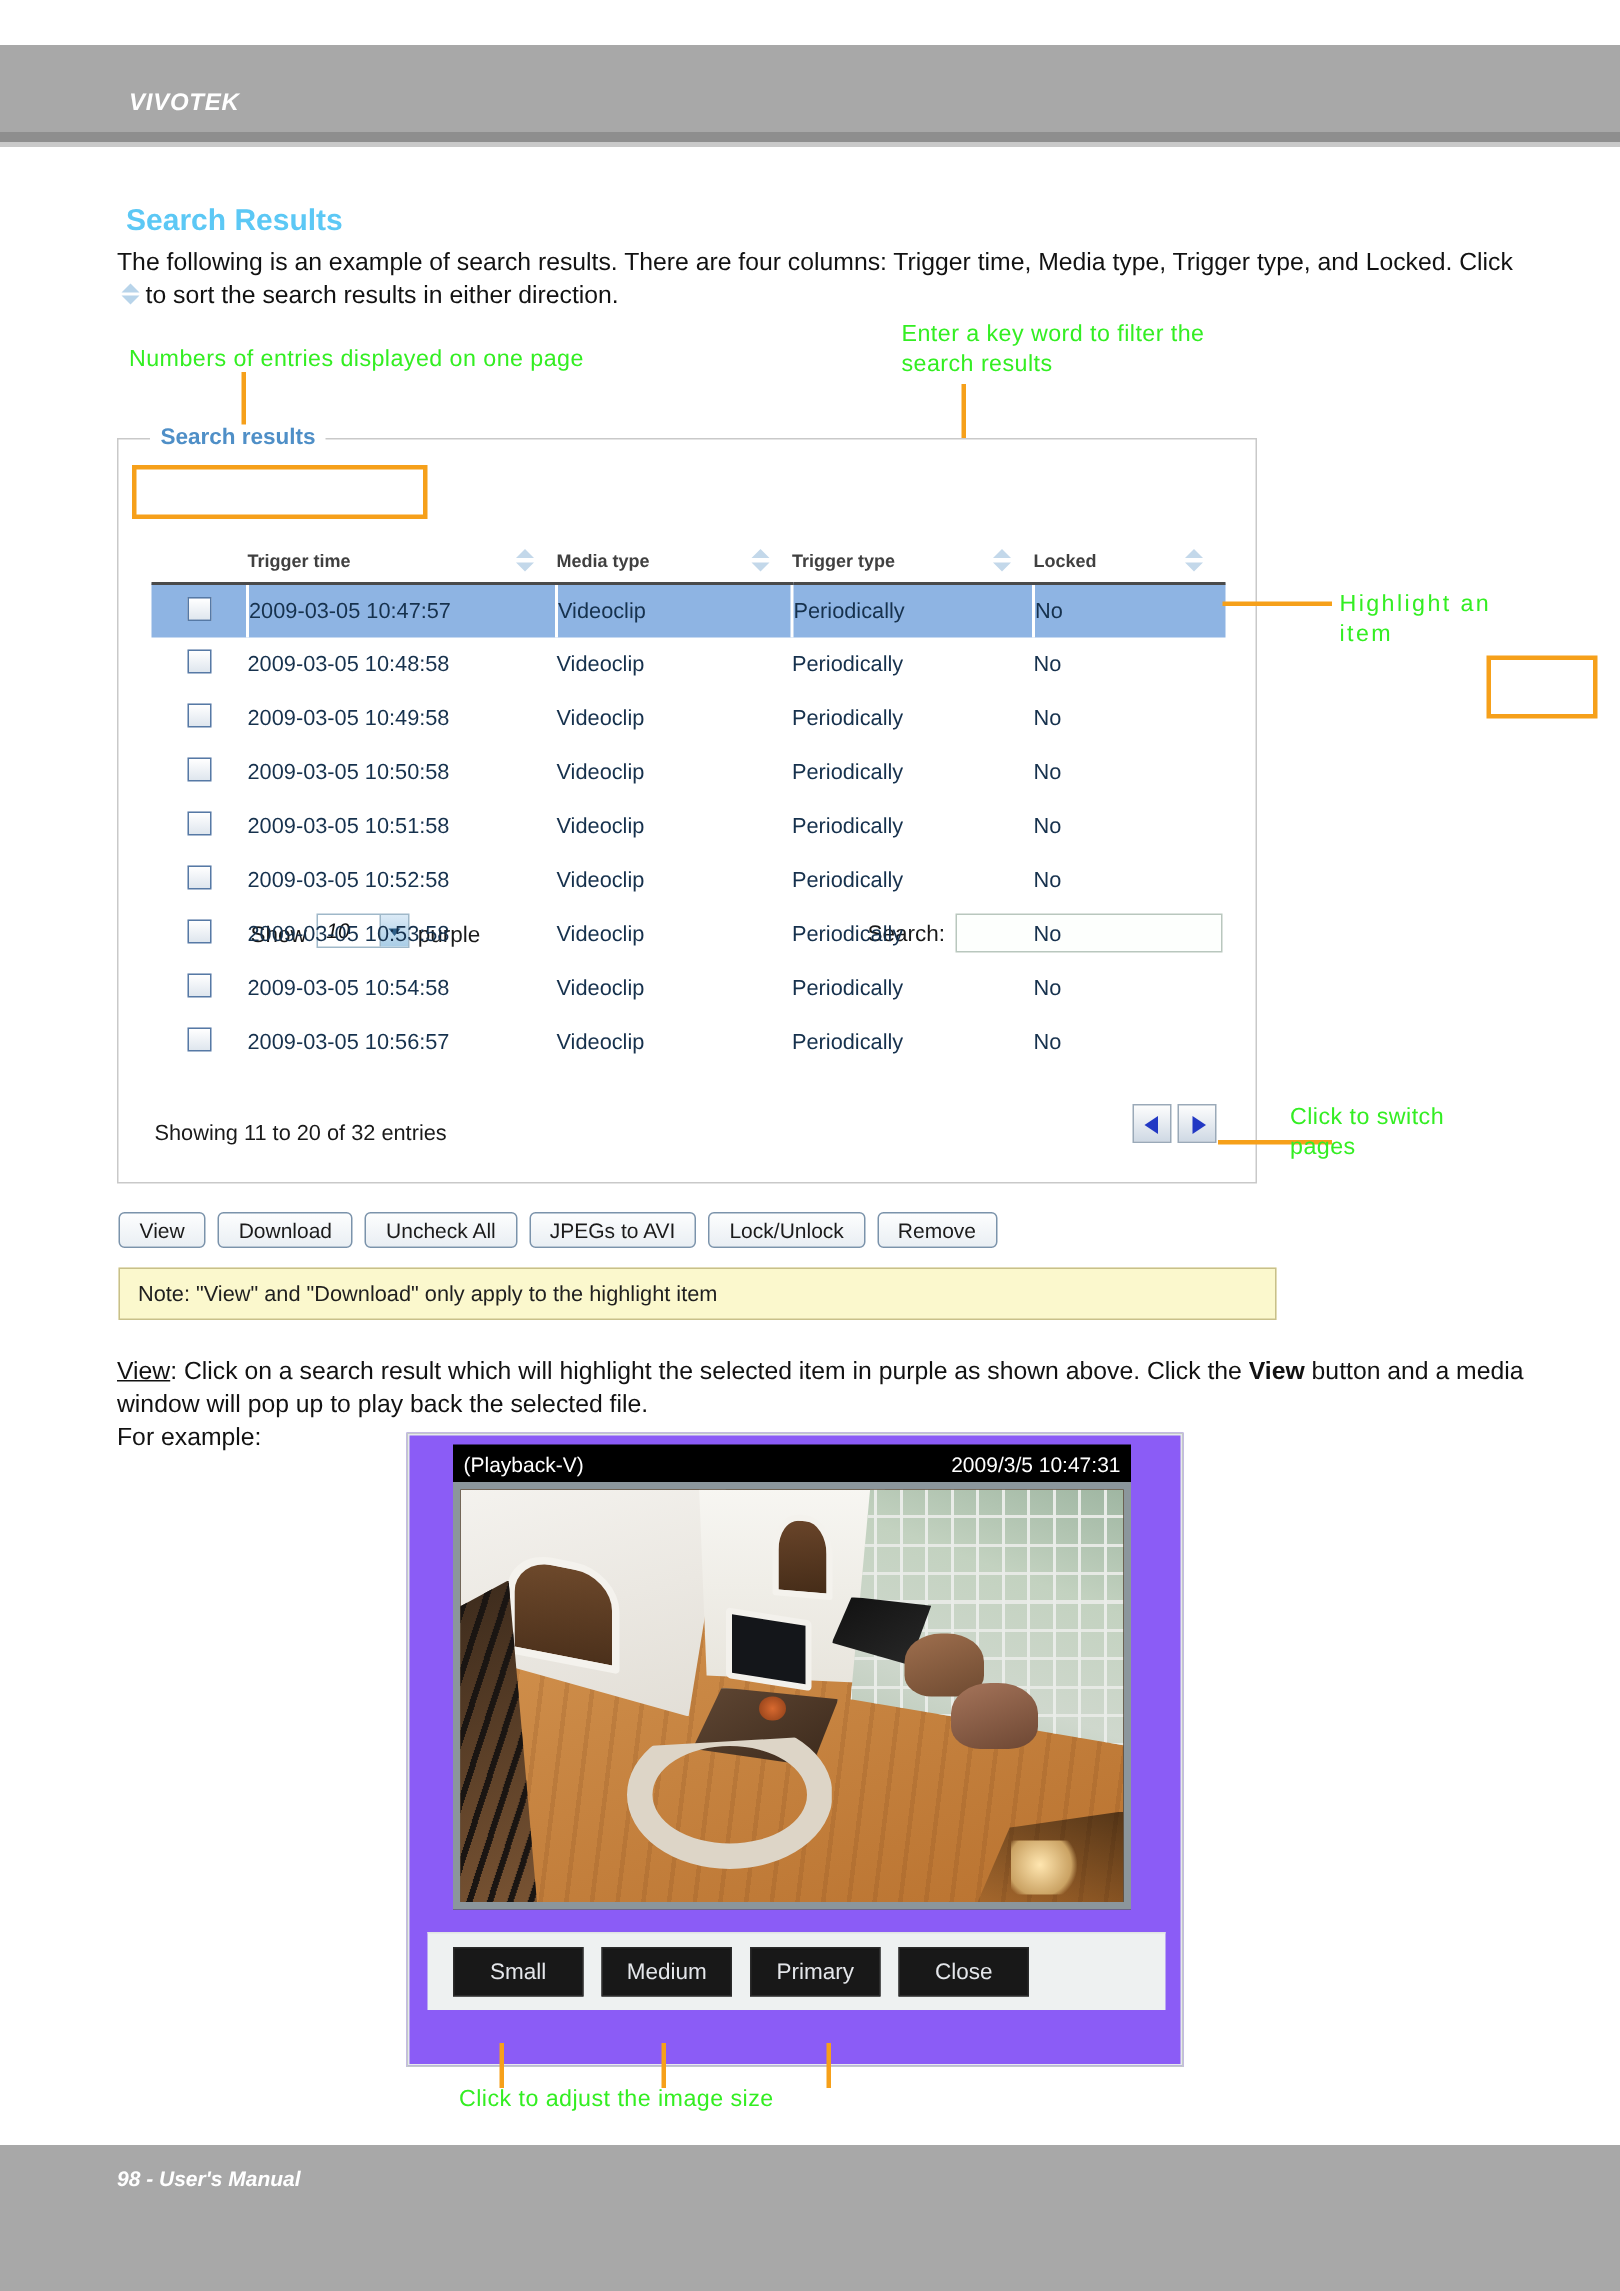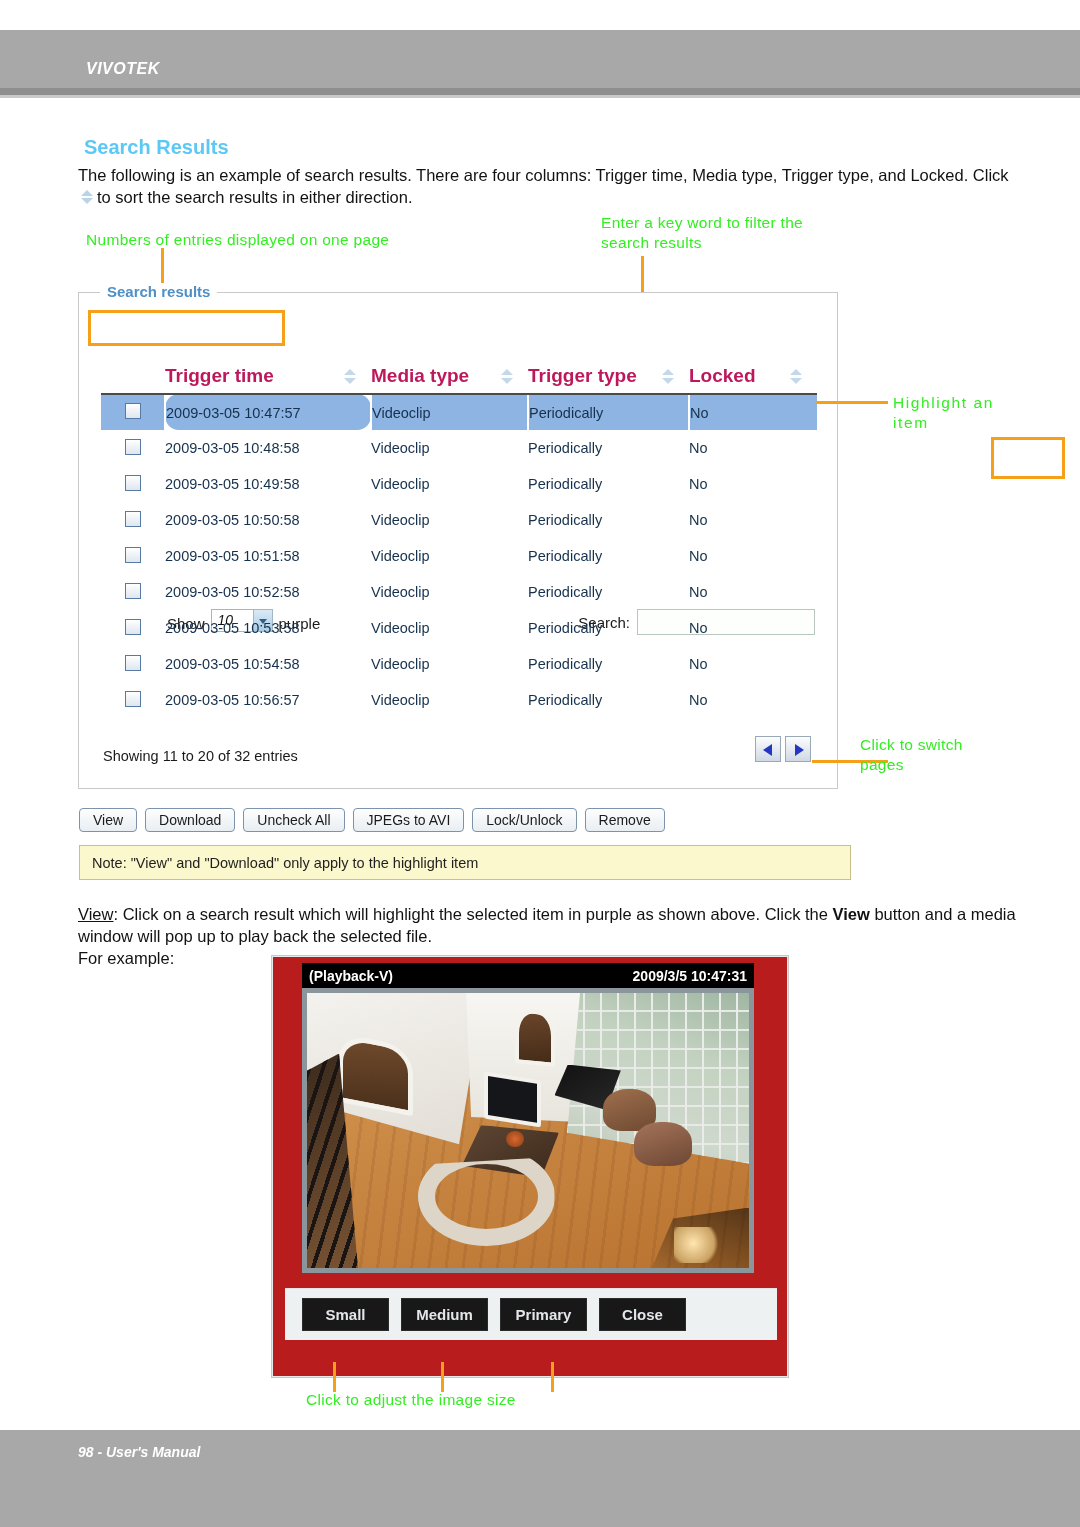--- a/index.html
+++ b/index.html
@@ -109,36 +109,36 @@
     width:178px; height:26px; border:1px solid #b9c7be;
     background:#fdfffd; font-size:14px; padding:0 4px;
     font-family:"Liberation Sans", sans-serif;
   }
 
   
   #tbl { position:absolute; left:22px; top:68px; width:716px; }
   #tbl table { border-collapse:collapse; width:100%; font-size:14.5px; }
   #tbl thead th {
     border-bottom:2px solid #4a4a4a;
-    padding:4px 0 6px 0; color:#be185d; font-weight:bold; font-size:19px;
+    padding:4px 0 6px 0; color:#404040; font-weight:bold; font-size:12px;
     text-align:left; white-space:nowrap;
   }
   .th-inner { display:flex; align-items:center; }
   .th-lbl { flex:1; }
   .sorticon { width:13px; height:17px; position:relative; flex:none; margin-right:14px; }
   .sorticon .up,.sorticon .dn {
     position:absolute; left:0; width:0; height:0;
     border-left:6px solid transparent; border-right:6px solid transparent;
   }
   .sorticon .up { top:1px; border-bottom:6px solid #c3d8ea; }
   .sorticon .dn { bottom:1px; border-top:6px solid #c3d8ea; }
 
   #tbl tbody td { padding:0; height:36px; vertical-align:middle; color:#16314d; }
   #tbl tbody tr td:first-child { text-align:center; }
-  .c-time { color:#1c1c1c; padding-left:14px;border-radius:14px; }
+  .c-time { color:#1c1c1c; padding-left:14px; }
   .c-other { padding-left:8px; }
   tr.hl td { background:#8eb4e3; }
   tr.hl td { border-right:2px solid #ffffff; }
   tr.hl td:last-child { border-right:none; }
   tr.hl .c-time { color:#122033; }
   .cb {
     display:inline-block; width:16px; height:16px;
     border:1px solid #5679a5; background:linear-gradient(#ffffff,#dfe6ee);
   }
   #showing {
@@ -173,23 +173,22 @@
   #note {
     position:absolute; left:79px; top:845px; width:772px; height:35px;
     background:#fbf8cd; border:1px solid #c8c08a;
     display:flex; align-items:center; padding-left:12px;
     font-size:14.5px; color:#1f1f1f;
   }
 
   
   #player {
     position:absolute; left:271px; top:955px; width:518px; height:423px;
-    background:#b91c1c; border:1px solid #c3c9c9;
+    background:#8b5cf6; border:1px solid #c3c9c9;
     box-shadow:0 0 0 1px #e6eaea inset;
-    font-weight:bold;
   }
   #titlebar {
     position:absolute; left:30px; top:7px; width:452px; height:25px;
     background:#000000; color:#ffffff; font-size:14px;
     display:flex; align-items:center; justify-content:space-between;
     padding:0 7px;
   }
   #videoframe {
     position:absolute; left:30px; top:32px; width:452px; height:285px;
     border:5px solid #8b969c; background:#000; overflow:hidden;

